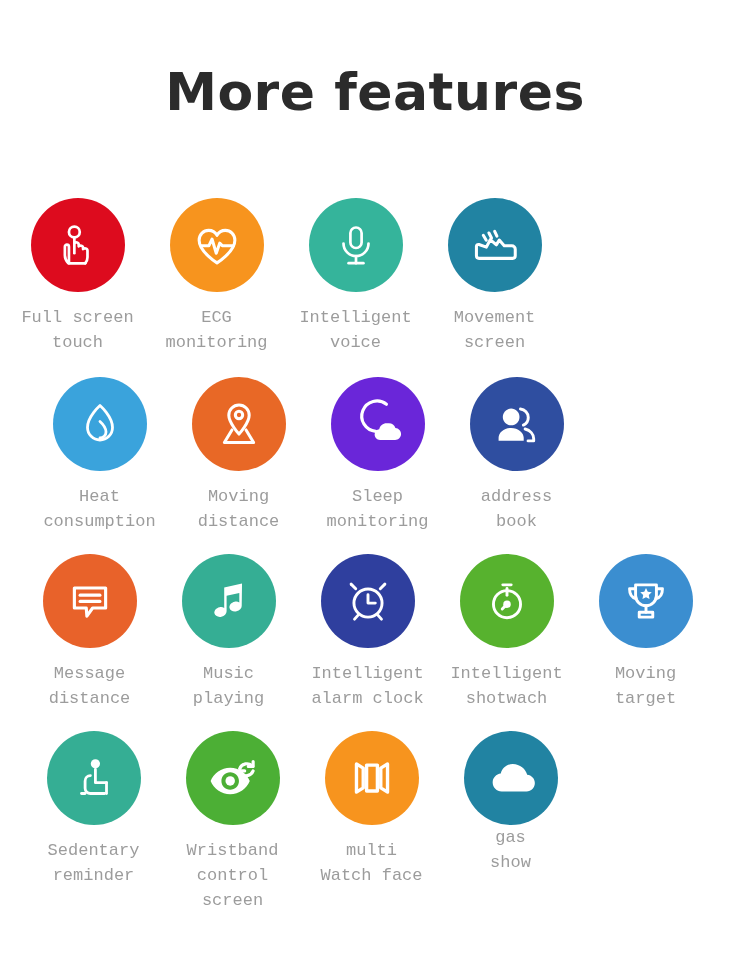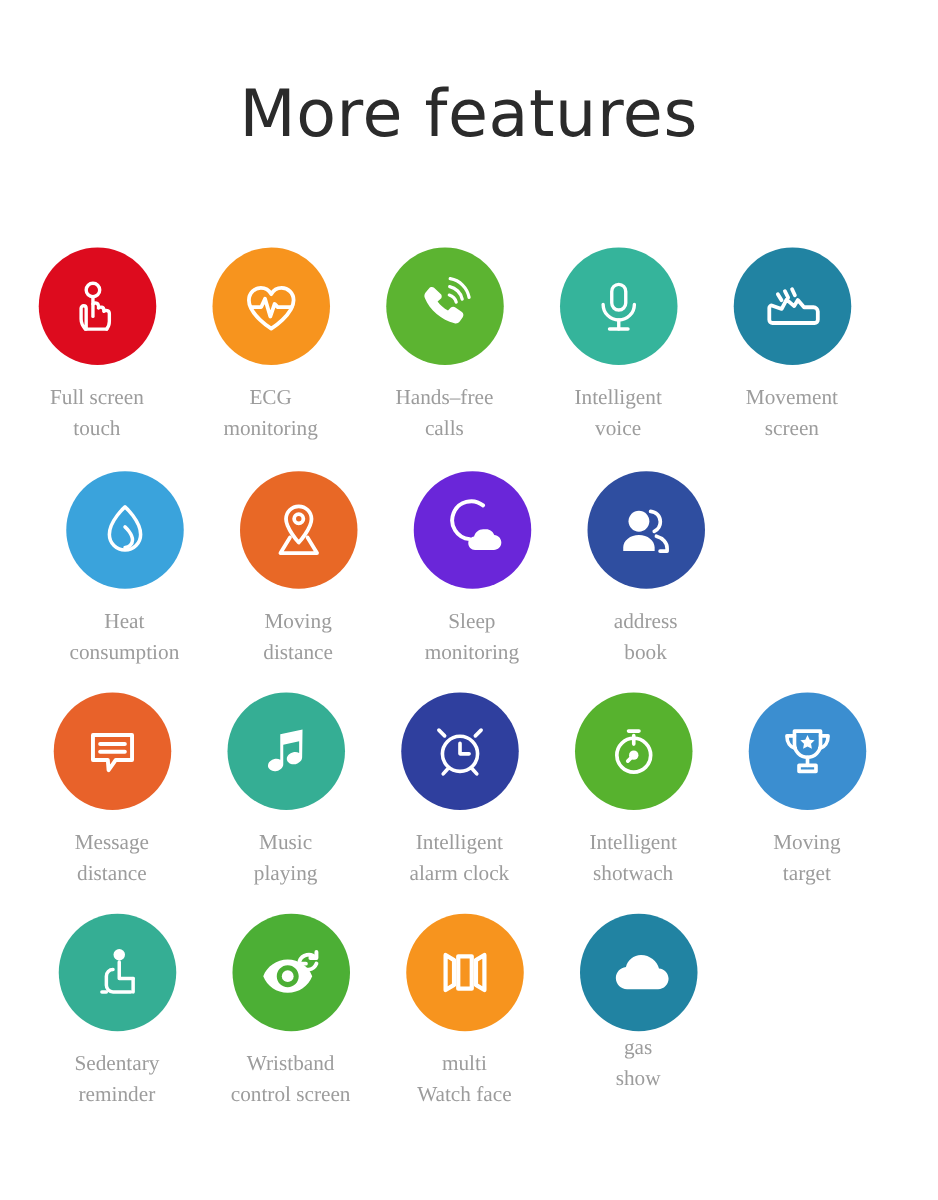--- a/index.html
+++ b/index.html
@@ -19,21 +19,21 @@
     height: 960px;
     background: #ffffff;
   }
   #page-title {
     position: absolute;
     top: 62px;
     left: 0;
     width: 750px;
     text-align: center;
     font-size: 52px;
-    font-weight: 400;
+    font-weight: 700;
     letter-spacing: 0.5px;
     color: #2b2b2b;
     font-family: "DejaVu Sans", sans-serif;
   }
   #feature-grid {
     position: absolute;
     top: 198px;
     left: 0;
     width: 750px;
   }
@@ -64,21 +64,21 @@
   }
   .feature-circle svg {
     display: block;
   }
   .feature-label {
     margin-top: 13px;
     text-align: center;
     font-size: 17px;
     line-height: 25px;
     color: #9c9c9c;
-    font-family: Liberation Serif, serif;
+    font-family: Liberation Mono, monospace;
     white-space: pre-line;
   }
   .row-0 .feature-item { margin-bottom: 22px; }
   .row-1 .feature-item { margin-bottom: 20px; }
   .row-2 .feature-item { margin-bottom: 20px; }
   .label-raised { margin-top: 0px; }
 </style>
 </head>
 <body>
 
@@ -111,36 +111,20 @@
               <g fill="none" stroke="#ffffff" stroke-width="2.8" stroke-linecap="round" stroke-linejoin="round">
                 <path d="M24 40.5S7.5 30.2 7.5 19.6c0-5.3 4.1-9.1 8.8-9.1 3.4 0 6.2 1.9 7.7 4.6 1.5-2.7 4.3-4.6 7.7-4.6 4.7 0 8.8 3.8 8.8 9.1C40.5 30.2 24 40.5 24 40.5z"></path>
                 <path d="M9.4 24.6h7.2l2.8-6.1 3.9 13.1 3.2-9.3 2.3 2.3h10.3"></path>
               </g>
             </svg>
           </div>
           <div class="feature-label">ECG
 monitoring</div>
         </div>
         <div class="feature-item">
-          <div class="feature-circle" style="background: rgb(92, 180, 49);">
-            <svg width="50" height="50" viewBox="0 0 48 48">
-              <g fill="#ffffff">
-                <path d="M15.6 9.8c-1.2-.9-2.9-.7-3.9.5l-2.6 3.1c-1 1.2-1.2 2.8-.6 4.2 2 4.7 5.1 9 9.1 12.4 4 3.4 8.7 5.8 13.7 7.1 1.5.4 3.1-.1 4-1.4l2.3-3.3c.9-1.3.6-3-.6-3.9l-5-3.6c-1.1-.8-2.7-.7-3.7.3l-2 2c-3.2-1.7-5.9-4-8-6.9l2.2-1.8c1.1-.9 1.3-2.4.6-3.6z"></path>
-              </g>
-              <g fill="none" stroke="#ffffff" stroke-width="2.5" stroke-linecap="round">
-                <path d="M27.6 8.9c2.4.5 4.5 1.7 6.2 3.4 1.7 1.7 2.9 3.9 3.4 6.2"></path>
-                <path d="M27.3 15.4c1.3.4 2.4 1 3.4 2 1 1 1.6 2.1 1.9 3.4"></path>
-                <path d="M28 2.8c3.6.6 6.9 2.3 9.5 4.9 2.6 2.6 4.3 5.9 5 9.5"></path>
-              </g>
-            </svg>
-          </div>
-          <div class="feature-label">Hands–free
-calls</div>
-        </div>
-        <div class="feature-item">
           <div class="feature-circle" style="background: rgb(53, 180, 155);">
             <svg width="48" height="48" viewBox="0 0 48 48">
               <g fill="none" stroke="#ffffff" stroke-width="2.7" stroke-linecap="round" stroke-linejoin="round">
                 <rect x="18.4" y="6.5" width="11.2" height="20.5" rx="5.6"></rect>
                 <path d="M11.5 22.5c0 6.9 5.6 12.5 12.5 12.5s12.5-5.6 12.5-12.5"></path>
                 <path d="M24 35v7.2"></path>
                 <path d="M16.6 42.2h14.8"></path>
               </g>
             </svg>
           </div>

